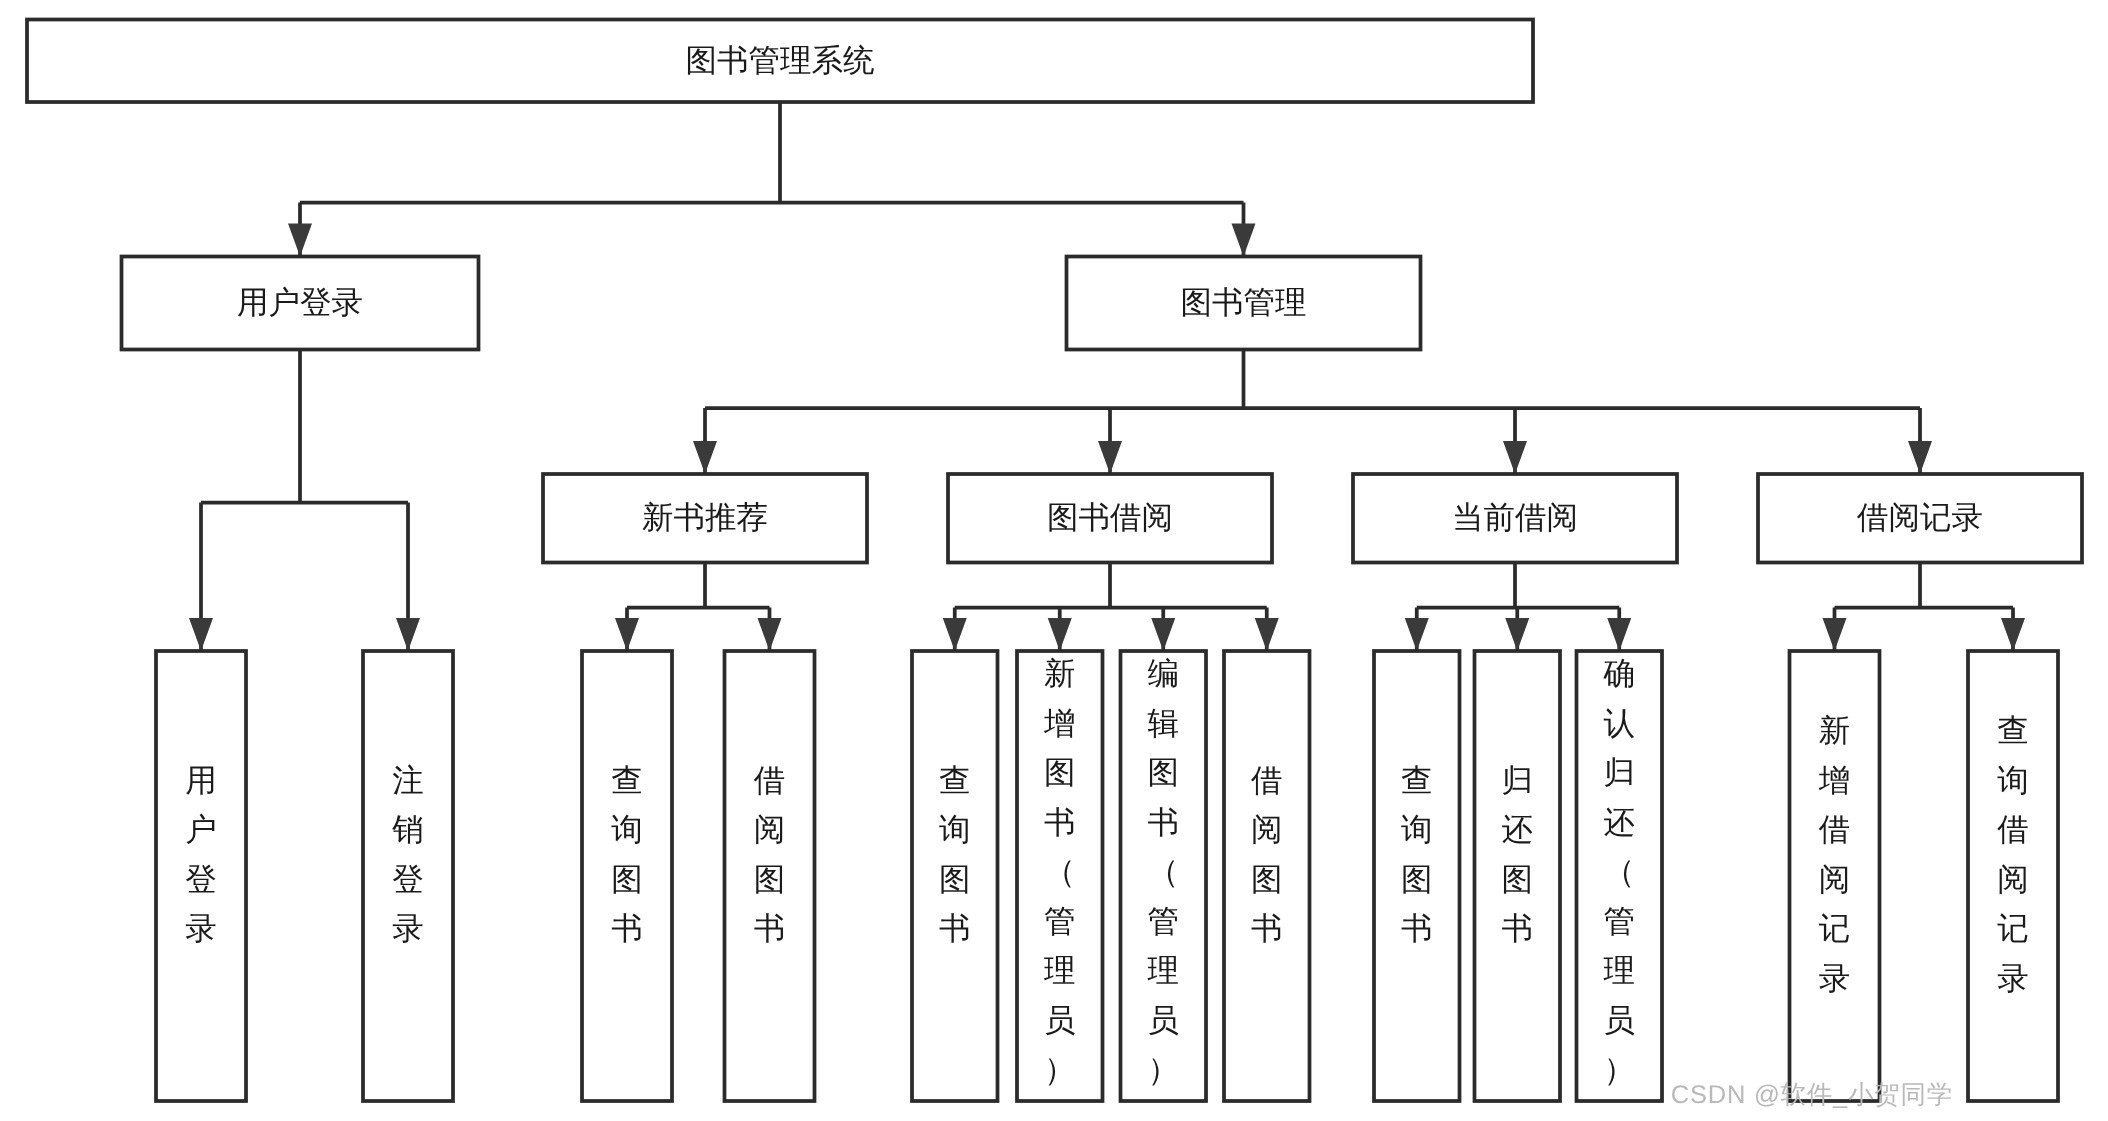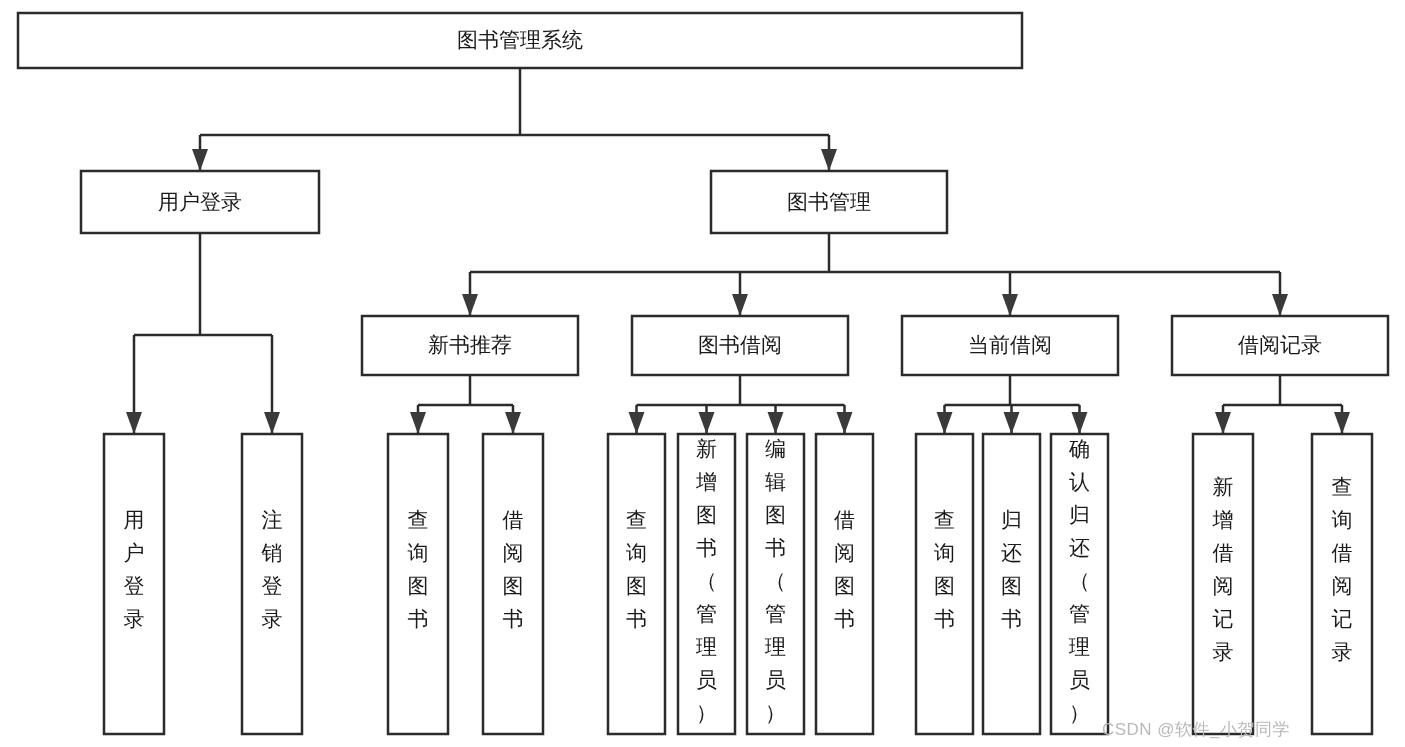--- a/index.html
+++ b/index.html
@@ -47,21 +47,21 @@
     dominant-baseline: middle;
   }
   .node-label-vertical {
     font-family: "Liberation Sans", "DejaVu Sans", sans-serif;
     fill: #1a1a1a;
     font-size: 21px;
     text-anchor: middle;
   }
   .watermark {
     position: absolute;
-    right: 12px;
+    right: 0;
     bottom: 6px;
     font-family: "Liberation Sans", "DejaVu Sans", sans-serif;
     font-size: 17px;
     color: #b9b9b9;
     letter-spacing: 0.5px;
     white-space: nowrap;
     user-select: none;
   }
 </style>
 </head>

